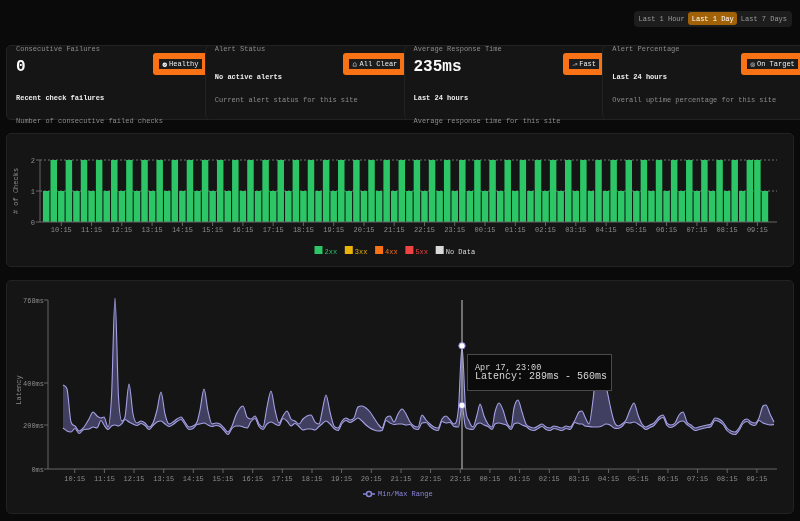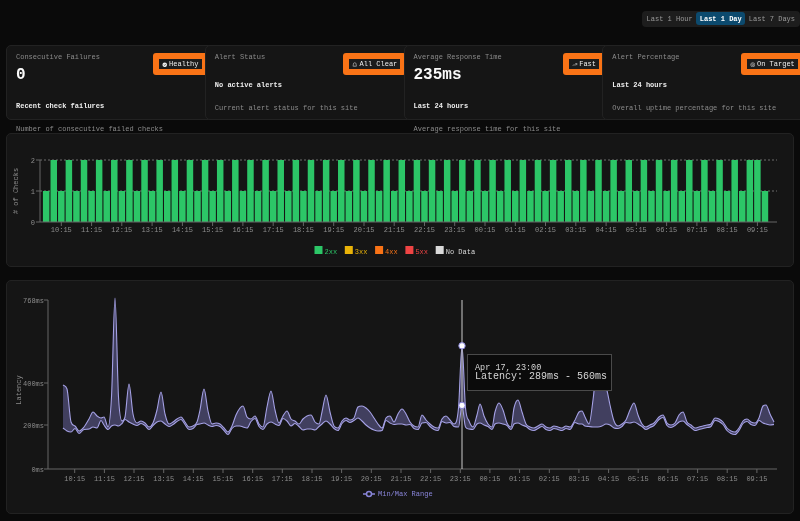--- a/index.html
+++ b/index.html
@@ -1,29 +1,29 @@
 <!DOCTYPE html>
 <html><head><meta charset="utf-8"><style>
 *{margin:0;padding:0;box-sizing:border-box}
 html,body{width:800px;height:521px;background:#0a0a0a;font-family:"Liberation Mono",monospace;overflow:hidden}
 .abs{position:absolute}
-.card{position:absolute;top:45.4px;width:212px;height:75.1px;background:#151515;border:1px solid #222;border-radius:5px;padding:8px 9px}
+.card{position:absolute;top:45.4px;width:212px;height:75.1px;background:#151515;border:1px solid #222;border-radius:5px;padding:0 9px}
 .clabel{font-size:7px;color:#8b8b8b;line-height:7px}
 .badge{position:absolute;top:7px;right:9.5px;display:flex;align-items:center;gap:1.5px;font-size:7px;color:#ededed;border:6px solid #f97316;background:#1c1c1c;border-radius:3px;padding:1.5px 3px;line-height:7px}
 .cval{font-size:16px;font-weight:bold;color:#fafafa;line-height:14px;margin-top:7px}
 .csub1{font-size:7px;font-weight:bold;color:#ededed;margin-top:21px;line-height:7px}
 .csub2{font-size:7px;color:#8b8b8b;margin-top:16px;line-height:7px}
 .panel{position:absolute;left:6px;width:787.5px;background:#151515;border:1px solid #222;border-radius:5px}
 .tk{font-size:7px;fill:#8b8b8b}
 .lg{font-size:7px}
 .ax{stroke:#666;stroke-width:1}
 svg text{font-family:"Liberation Mono",monospace}
-.seg{position:absolute;top:10.8px;right:0;height:15.8px;background:#1d1d1d;border-radius:4px;display:flex;align-items:center;padding:0 1.5px}
+.seg{position:absolute;top:10.8px;right:8px;height:15.8px;background:#1d1d1d;border-radius:4px;display:flex;align-items:center;padding:0 1.5px}
 .seg div{font-size:7px;color:#9a9a9a;padding:2.5px 3.5px;border-radius:3px;line-height:8px}
-.seg div.on{background:#0c4a6e;color:#ffffff;font-weight:bold}
+.seg div.on{background:#a16207;color:#ffffff;font-weight:normal}
 .tooltip{position:absolute;left:467px;top:354px;width:145px;height:37px;background:#0b0b0b;border:1px solid #4a4a4a;padding:9px 7px;z-index:5}
 .tooltip .t1{font-size:8.5px;color:#d6d6d6;line-height:8.5px;white-space:nowrap}
 .tooltip .t2{font-size:10px;color:#d6d6d6;line-height:8.5px;white-space:nowrap}
 </style></head>
 <body>
 <div class="seg">
     <div>Last 1 Hour</div>
     <div class="on">Last 1 Day</div>
     <div>Last 7 Days</div>
   </div>

